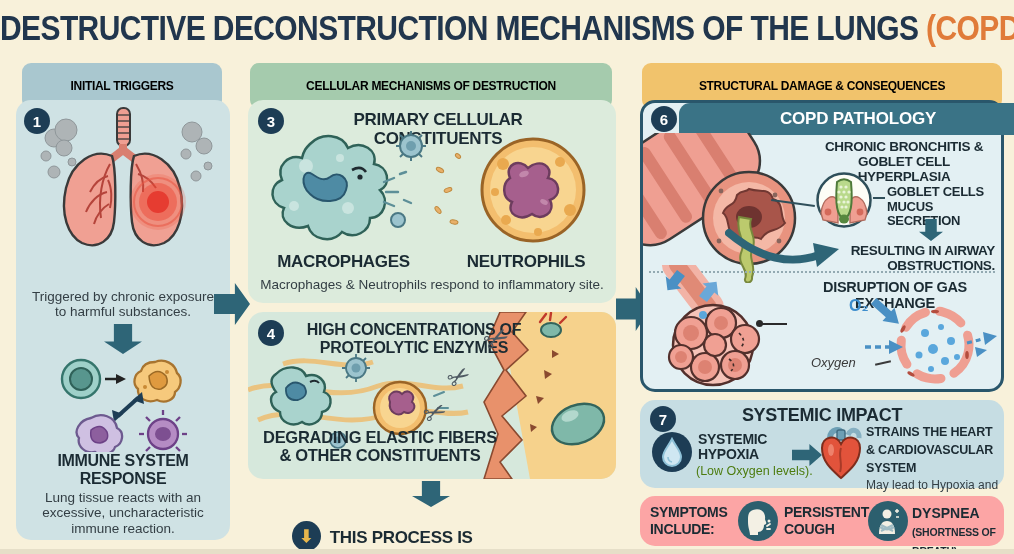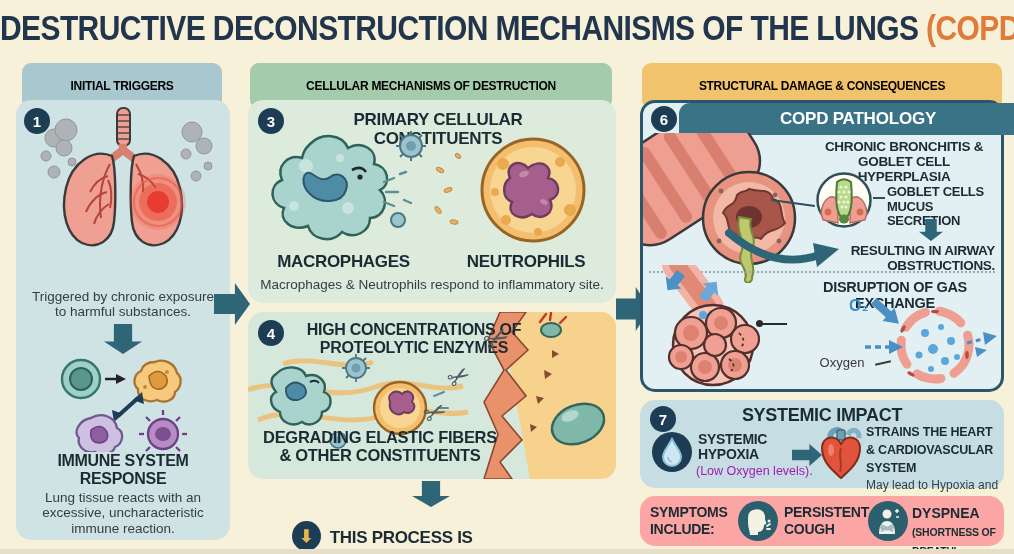--- a/index.html
+++ b/index.html
@@ -382,36 +382,36 @@
           <circle cx="68" cy="76" r="3"></circle>
           <circle cx="94" cy="64" r="3"></circle>
       </g>
       <path d="M2,54 H26" stroke="#4a90c4" stroke-width="3.5" stroke-dasharray="6,4"></path>
       <polygon points="26,47 40,54 26,61" fill="#4a90c4"></polygon>
       <path d="M104,50 C112,48 116,47 122,45" stroke="#4a90c4" stroke-width="3" stroke-dasharray="5,4" fill="none"></path>
       <polygon points="120,39 134,43 122,52" fill="#4a90c4"></polygon>
       <polygon points="112,54 124,57 114,64" fill="#4a90c4"></polygon>
     </svg>
 
-    <div class="abs" style="left:168px;top:252px;width:62px;font-size:13px;color:#3a3a3a;text-align:center;">Oxygen</div>
+    <div class="abs" style="left:168px;top:252px;width:62px;font-size:13px;color:#3a3a3a;text-align:left;font-style:italic;">Oxygen</div>
     <div class="line" style="left:232px;top:259px;width:16px;height:2px;background:#3a3a3a;transform:rotate(-12deg);"></div>
   </div>
 
   <div class="panel" style="left:640px;top:400px;width:364px;height:88px;background:#c6dde3;">
     <div class="badge" style="left:10px;top:6px;">7</div>
     <div class="bh" style="left:60px;top:5px;width:244px;font-size:18px;">SYSTEMIC IMPACT</div>
 
     <div class="iconcirc" style="left:12px;top:32px;width:40px;height:40px;background:#1d3d55;">
       <svg width="26" height="30" viewBox="0 0 26 30">
           <path d="M13,2 C17,10 22,14 22,20 a9,9 0 1,1 -18,0 C4,14 9,10 13,2 Z" fill="#cfe7f2" stroke="#8fc2d8" stroke-width="2"></path>
           <path d="M9,20 a5,5 0 0,0 4,5" stroke="#8fc2d8" stroke-width="1.6" fill="none"></path>
         </svg>
     </div>
     <div class="bh" style="left:58px;top:32px;width:105px;font-size:14px;text-align:left;line-height:1.08;">SYSTEMIC HYPOXIA</div>
-    <div class="abs" style="left:56px;top:64px;width:126px;font-size:12.5px;color:#a21caf;">(Low Oxygen levels).</div>
+    <div class="abs" style="left:56px;top:64px;width:126px;font-size:12.5px;color:#4d7c0f;">(Low Oxygen levels).</div>
 
     <div class="ar-right" style="left:152px;top:44px;width:30px;height:22px;"></div>
 
     <svg class="abs" style="left:178px;top:26px;" width="46" height="56" viewBox="0 0 46 56">
       <path d="M12,12 C12,3 23,1 25,9" stroke="#6d9fb5" stroke-width="6" fill="none"></path>
       <path d="M30,9 C33,1 42,4 41,12" stroke="#86b0c2" stroke-width="5" fill="none"></path>
       <rect x="19" y="4" width="8" height="10" rx="2" fill="#6d9fb5" stroke="#3f6b80" stroke-width="1.4"></rect>
       <path d="M23,18 C18,8 4,10 4,22 C4,36 14,44 23,52 C32,44 42,36 42,22 C42,10 28,8 23,18 Z" fill="#e2533b" stroke="#7e2d1d" stroke-width="2"></path>
       <path d="M23,22 C20,30 25,38 22,46" stroke="#a83a28" stroke-width="2" fill="none"></path>
       <ellipse cx="13" cy="24" rx="3" ry="6" fill="#f08a74" opacity="0.85"></ellipse>

